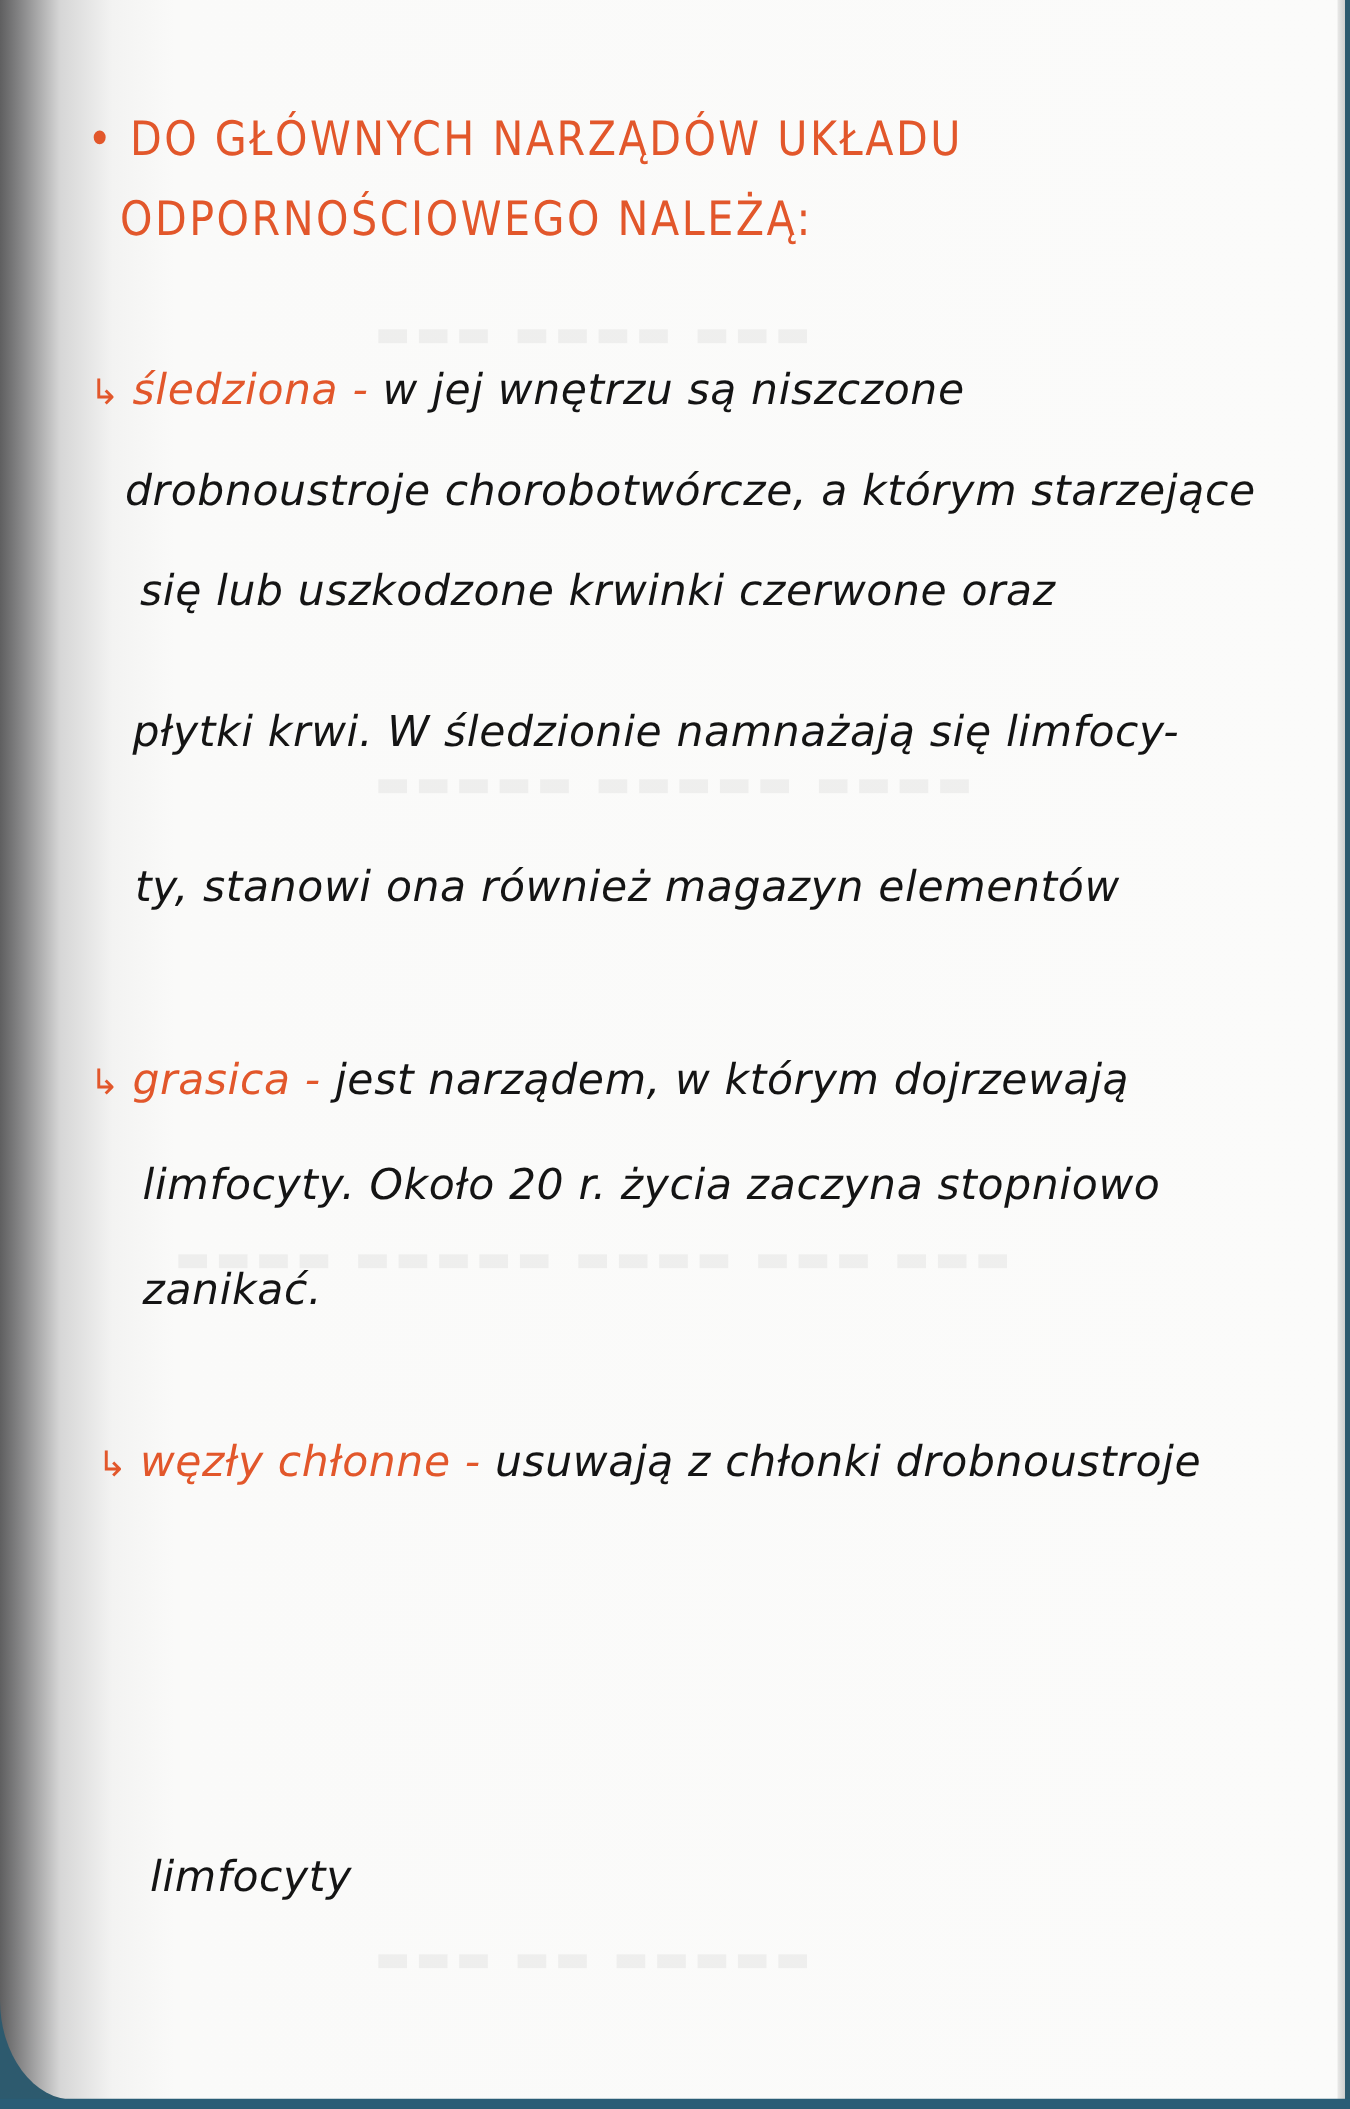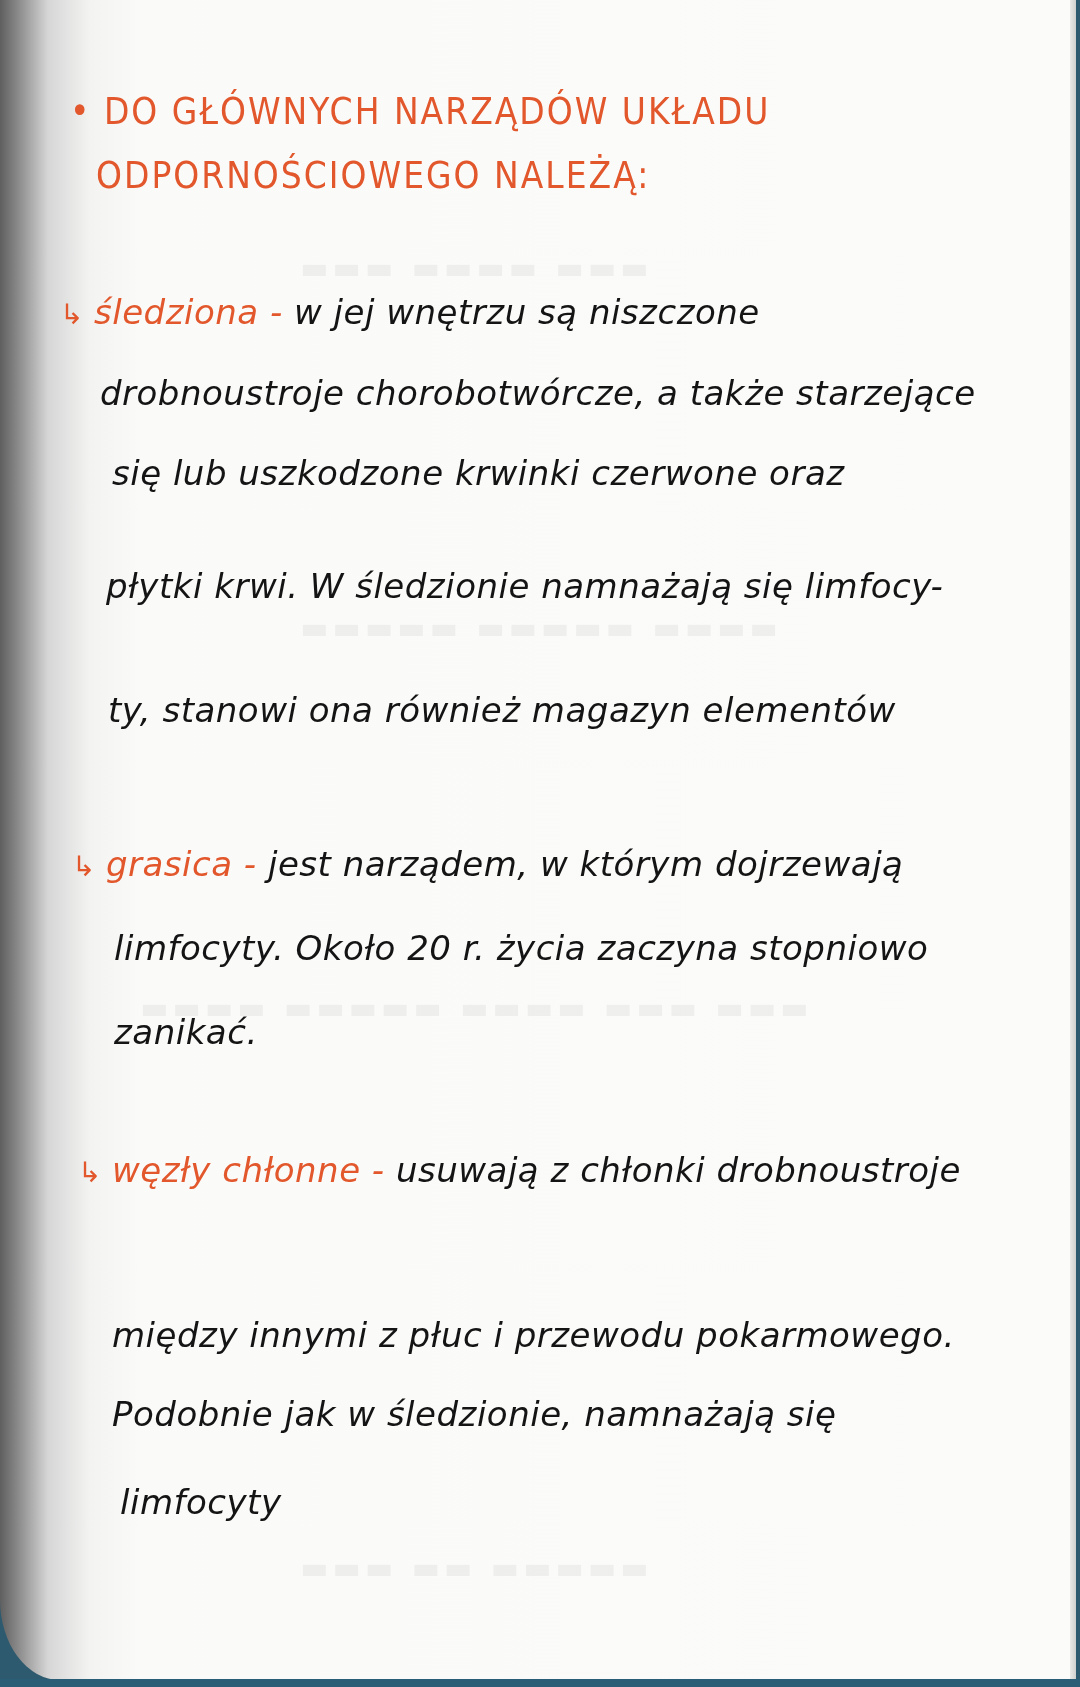--- a/index.html
+++ b/index.html
@@ -82,35 +82,33 @@
 <div class="page">
 
   <div class="ghost" style="left:300px; top:250px;">▬▬▬ ▬▬▬▬ ▬▬▬</div>
   <div class="ghost" style="left:300px; top:610px;">▬▬▬▬▬ ▬▬▬▬▬ ▬▬▬▬</div>
   <div class="ghost" style="left:140px; top:990px;">▬▬▬▬ ▬▬▬▬▬ ▬▬▬▬ ▬▬▬ ▬▬▬</div>
   <div class="ghost" style="left:300px; top:1550px;">▬▬▬ ▬▬ ▬▬▬▬▬</div>
 
   <div class="text heading" style="left:70px; top:88px;">• DO GŁÓWNYCH NARZĄDÓW UKŁADU</div>
   <div class="text heading" style="left:96px; top:152px;">ODPORNOŚCIOWEGO NALEŻĄ:</div>
 
-  <div class="text body-line" style="left:60px; top:292px;">
+  <div class="text body-line" style="left:72px; top:292px;">
     <span class="arrow">↳</span><span class="term">śledziona</span><span class="term"> - </span><span>w jej wnętrzu są niszczone</span>
   </div>
-  <div class="text body-line" style="left:100px; top:373px;">drobnoustroje chorobotwórcze, a także starzejące</div>
+  <div class="text body-line" style="left:100px; top:373px;">drobnoustroje chorobotwórcze, a którym starzejące</div>
   <div class="text body-line" style="left:112px; top:453px;">się lub uszkodzone krwinki czerwone oraz</div>
   <div class="text body-line" style="left:106px; top:566px;">płytki krwi. W śledzionie namnażają się limfocy-</div>
   <div class="text body-line" style="left:108px; top:643px;margin-top:47px;">ty, stanowi ona również magazyn elementów</div>
 
   <div class="text body-line" style="left:72px; top:844px;">
     <span class="arrow">↳</span><span class="term">grasica</span><span class="term"> - </span><span>jest narządem, w którym dojrzewają</span>
   </div>
   <div class="text body-line" style="left:114px; top:928px;">limfocyty. Około 20 r. życia zaczyna stopniowo</div>
   <div class="text body-line" style="left:114px; top:1012px;">zanikać.</div>
 
   <div class="text body-line" style="left:78px; top:1150px;">
     <span class="arrow">↳</span><span class="term">węzły chłonne</span><span class="term"> - </span><span>usuwają z chłonki drobnoustroje</span>
   </div>
-  <div class="text body-line" style="left:112px; top:1315px;">między innymi z płuc i przewodu pokarmowego.</div>
-  <div class="text body-line" style="left:112px; top:1394px;">Podobnie jak w śledzionie, namnażają się</div>
   <div class="text body-line" style="left:120px; top:1482px;">limfocyty</div>
 </div>
 
 <div class="bottom-strip"></div>
 
 </body></html>

